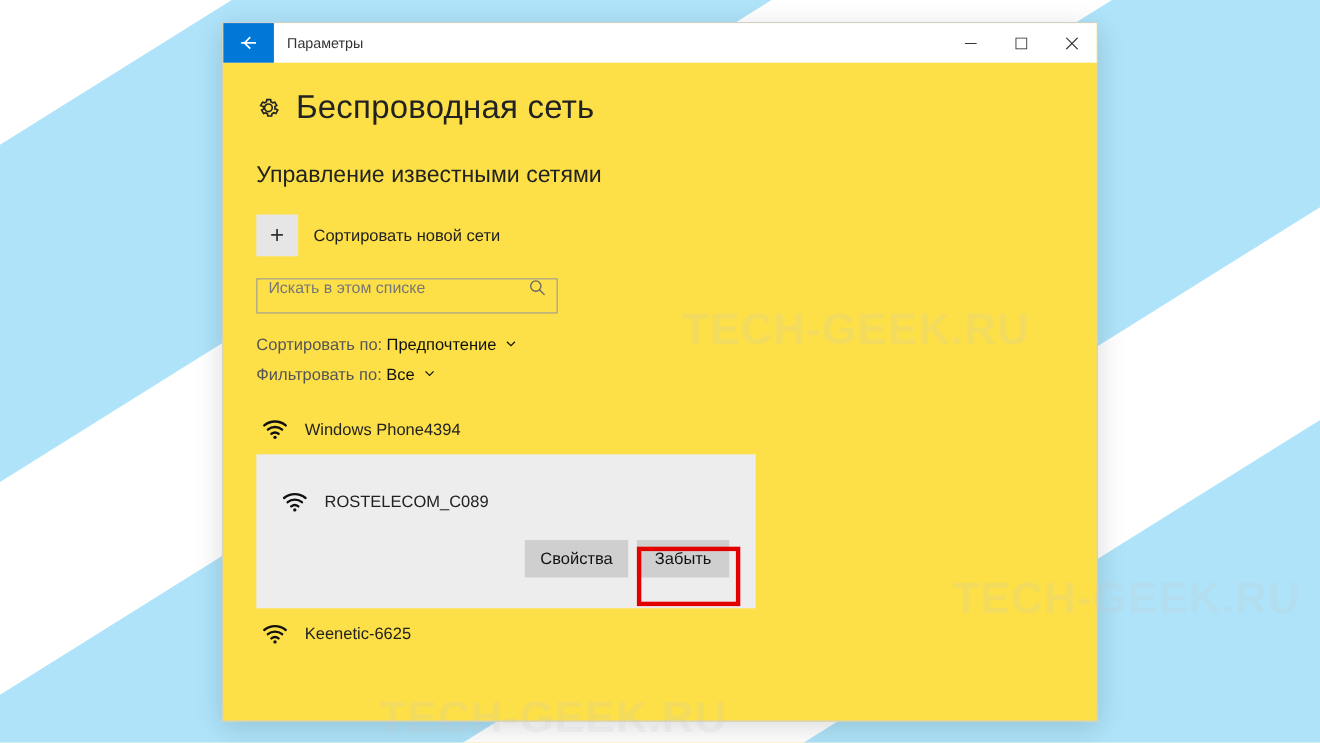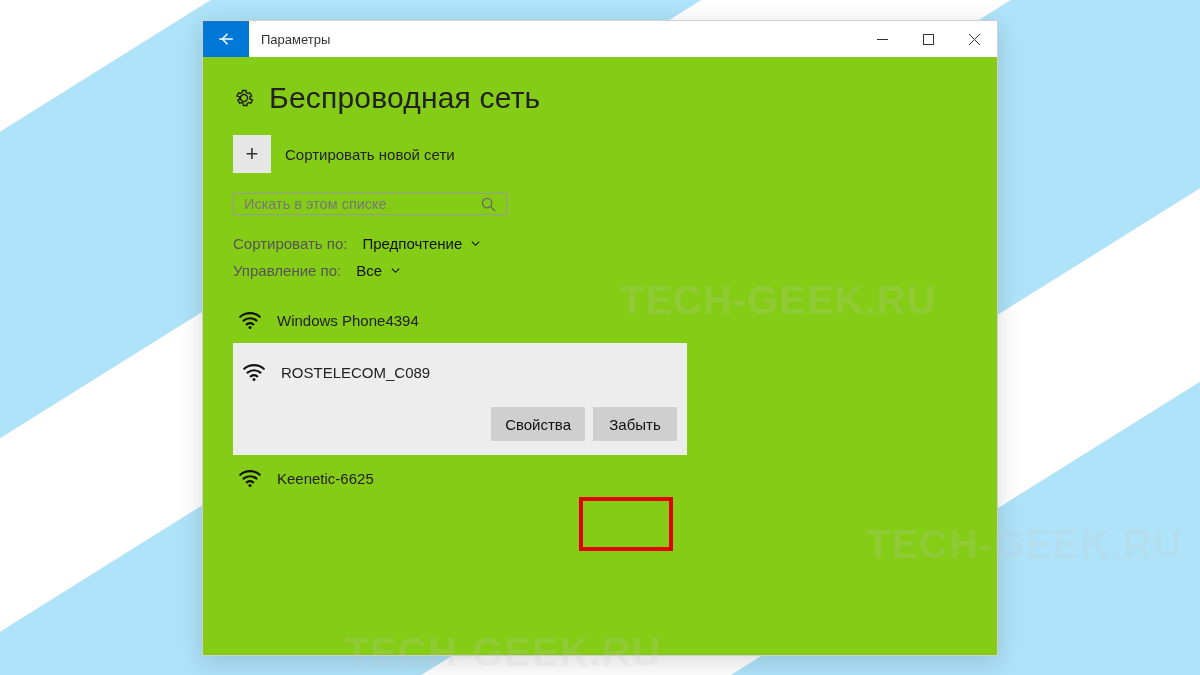--- a/index.html
+++ b/index.html
@@ -22,21 +22,21 @@
     left: -600px;
   }
   .band.b1 { top: -220px; }
   .band.b2 { top: 280px; }
   .band.b3 { top: 780px; }
 
   .window {
     position: absolute;
     left: 202px; top: 20px;
     width: 796px; height: 636px;
-    background: #84cc16;
+    background: #fde047;
     border: 1px solid #cfcfcf;
     box-shadow: 0 6px 24px rgba(0,0,0,0.15);
     z-index: 2;
     display: flex;
     flex-direction: column;
   }
   .titlebar {
     height: 36px;
     display: flex;
     align-items: stretch;
@@ -71,21 +71,21 @@
 
   .content {
     flex: 1;
     padding: 24px 30px 0 30px;
     overflow: hidden;
     color: #222;
   }
   .page-header {
     display: flex; align-items: center;
     font-weight: 300;
-    margin-bottom: 20px;
+    margin-bottom: 32px;
   }
   .page-header .gear {
     width: 22px; height: 22px; margin-right: 14px;
     color: #222;
   }
   .page-header h1 {
     font-size: 30px; font-weight: 350; letter-spacing: 0.2px;
   }
   .subheading {
     font-size: 21px; font-weight: 400; margin-bottom: 24px;
@@ -98,61 +98,61 @@
   .plus-box {
     width: 38px; height: 38px;
     background: #e6e6e6;
     display: flex; align-items: center; justify-content: center;
     margin-right: 14px;
     font-size: 22px; font-weight: 300; color: #333;
   }
   .add-label { font-size: 15px; color: #222; }
 
   .search-box {
-    width: 274px; height: 22px;
+    width: 274px; height: 32px;
     border: 1px solid #999;
-    display: flex; align-items: center;
+    display: flex; align-items: flex-start;
     padding: 0 10px;
     margin-bottom: 20px;
     color: #666;
   }
   .search-box input {
     border: none; outline: none; flex: 1;
     font-size: 14.5px; color: #333; background: transparent;
     font-family: inherit;
   }
   .search-box input::placeholder { color: #777; }
   .search-box .sicon { width: 15px; height: 15px; color: #666; }
 
   .sort-row, .filter-row {
     font-size: 15px; color: #333;
     display: flex; align-items: center;
     margin-bottom: 10px;
   }
-  .sort-row .label, .filter-row .label { color: #555; margin-right: 15px; }
+  .sort-row .label, .filter-row .label { color: #555; margin-right: 4px; }
   .dd {
     display: inline-flex; align-items: center; cursor: pointer;
     color: #111;
   }
   .dd .chev { margin-left: 8px; }
   .chev svg { width: 11px; height: 11px; }
 
   .net-list { margin-top: 18px; width: 454px; }
   .net-item {
     display: flex; align-items: center;
     padding: 10px 8px 10px 4px;
     font-size: 15px;
     cursor: pointer;
   }
   .net-item .wifi { width: 26px; height: 26px; margin-right: 14px; color: #111; flex: 0 0 26px; }
   .net-item.selected {
     background: #ededed;
     flex-direction: column;
     align-items: stretch;
-    padding: 4px;
+    padding: 18px;
   }
   .net-item.selected .row1 {
     display: flex; align-items: center;
     padding: 12px 8px 6px 4px;
   }
   .net-actions {
     display: flex; justify-content: flex-end;
     padding: 16px 6px 10px 6px;
     gap: 8px;
   }
@@ -220,20 +220,21 @@
   </div>
 
   <div class="content">
     <div class="page-header">
       <svg class="gear" viewBox="0 0 24 24">
         <path fill="none" stroke="currentColor" stroke-width="1.6" d="M12 8.2a3.8 3.8 0 100 7.6 3.8 3.8 0 000-7.6zM19.4 13.2l1.9 1.1-1.9 3.3-2.1-.7a7.6 7.6 0 01-1.8 1l-.3 2.2h-3.8l-.3-2.2a7.6 7.6 0 01-1.8-1l-2.1.7-1.9-3.3 1.9-1.1a7.7 7.7 0 010-2.4L4.3 9.7l1.9-3.3 2.1.7a7.6 7.6 0 011.8-1l.3-2.2h3.8l.3 2.2a7.6 7.6 0 011.8 1l2.1-.7 1.9 3.3-1.9 1.1a7.7 7.7 0 010 2.4z"></path>
       </svg>
       <h1>Беспроводная сеть</h1>
     </div>
 
+    <div class="subheading">Управление известными сетями</div>
 
     <div class="add-row">
       <div class="plus-box">+</div>
       <div class="add-label">Сортировать новой сети</div>
     </div>
 
     <div class="search-box">
       <input type="text" placeholder="Искать в этом списке" style="">
       <svg class="sicon" viewBox="0 0 16 16">
         <circle cx="6.5" cy="6.5" r="5" fill="none" stroke="currentColor" stroke-width="1.3"></circle>
@@ -245,21 +246,21 @@
       <span class="label">Сортировать по:</span>
       <span class="dd">
         <span>Предпочтение</span>
         <span class="chev"><svg viewBox="0 0 12 12">
               <path fill="none" stroke="currentColor" stroke-width="1.2" d="M2 4l4 4 4-4"></path>
             </svg></span>
       </span>
     </div>
 
     <div class="filter-row">
-      <span class="label">Управление по:</span>
+      <span class="label">Фильтровать по:</span>
       <span class="dd">
         <span>Все</span>
         <span class="chev"><svg viewBox="0 0 12 12">
               <path fill="none" stroke="currentColor" stroke-width="1.2" d="M2 4l4 4 4-4"></path>
             </svg></span>
       </span>
     </div>
 
     <div class="net-list">
 

